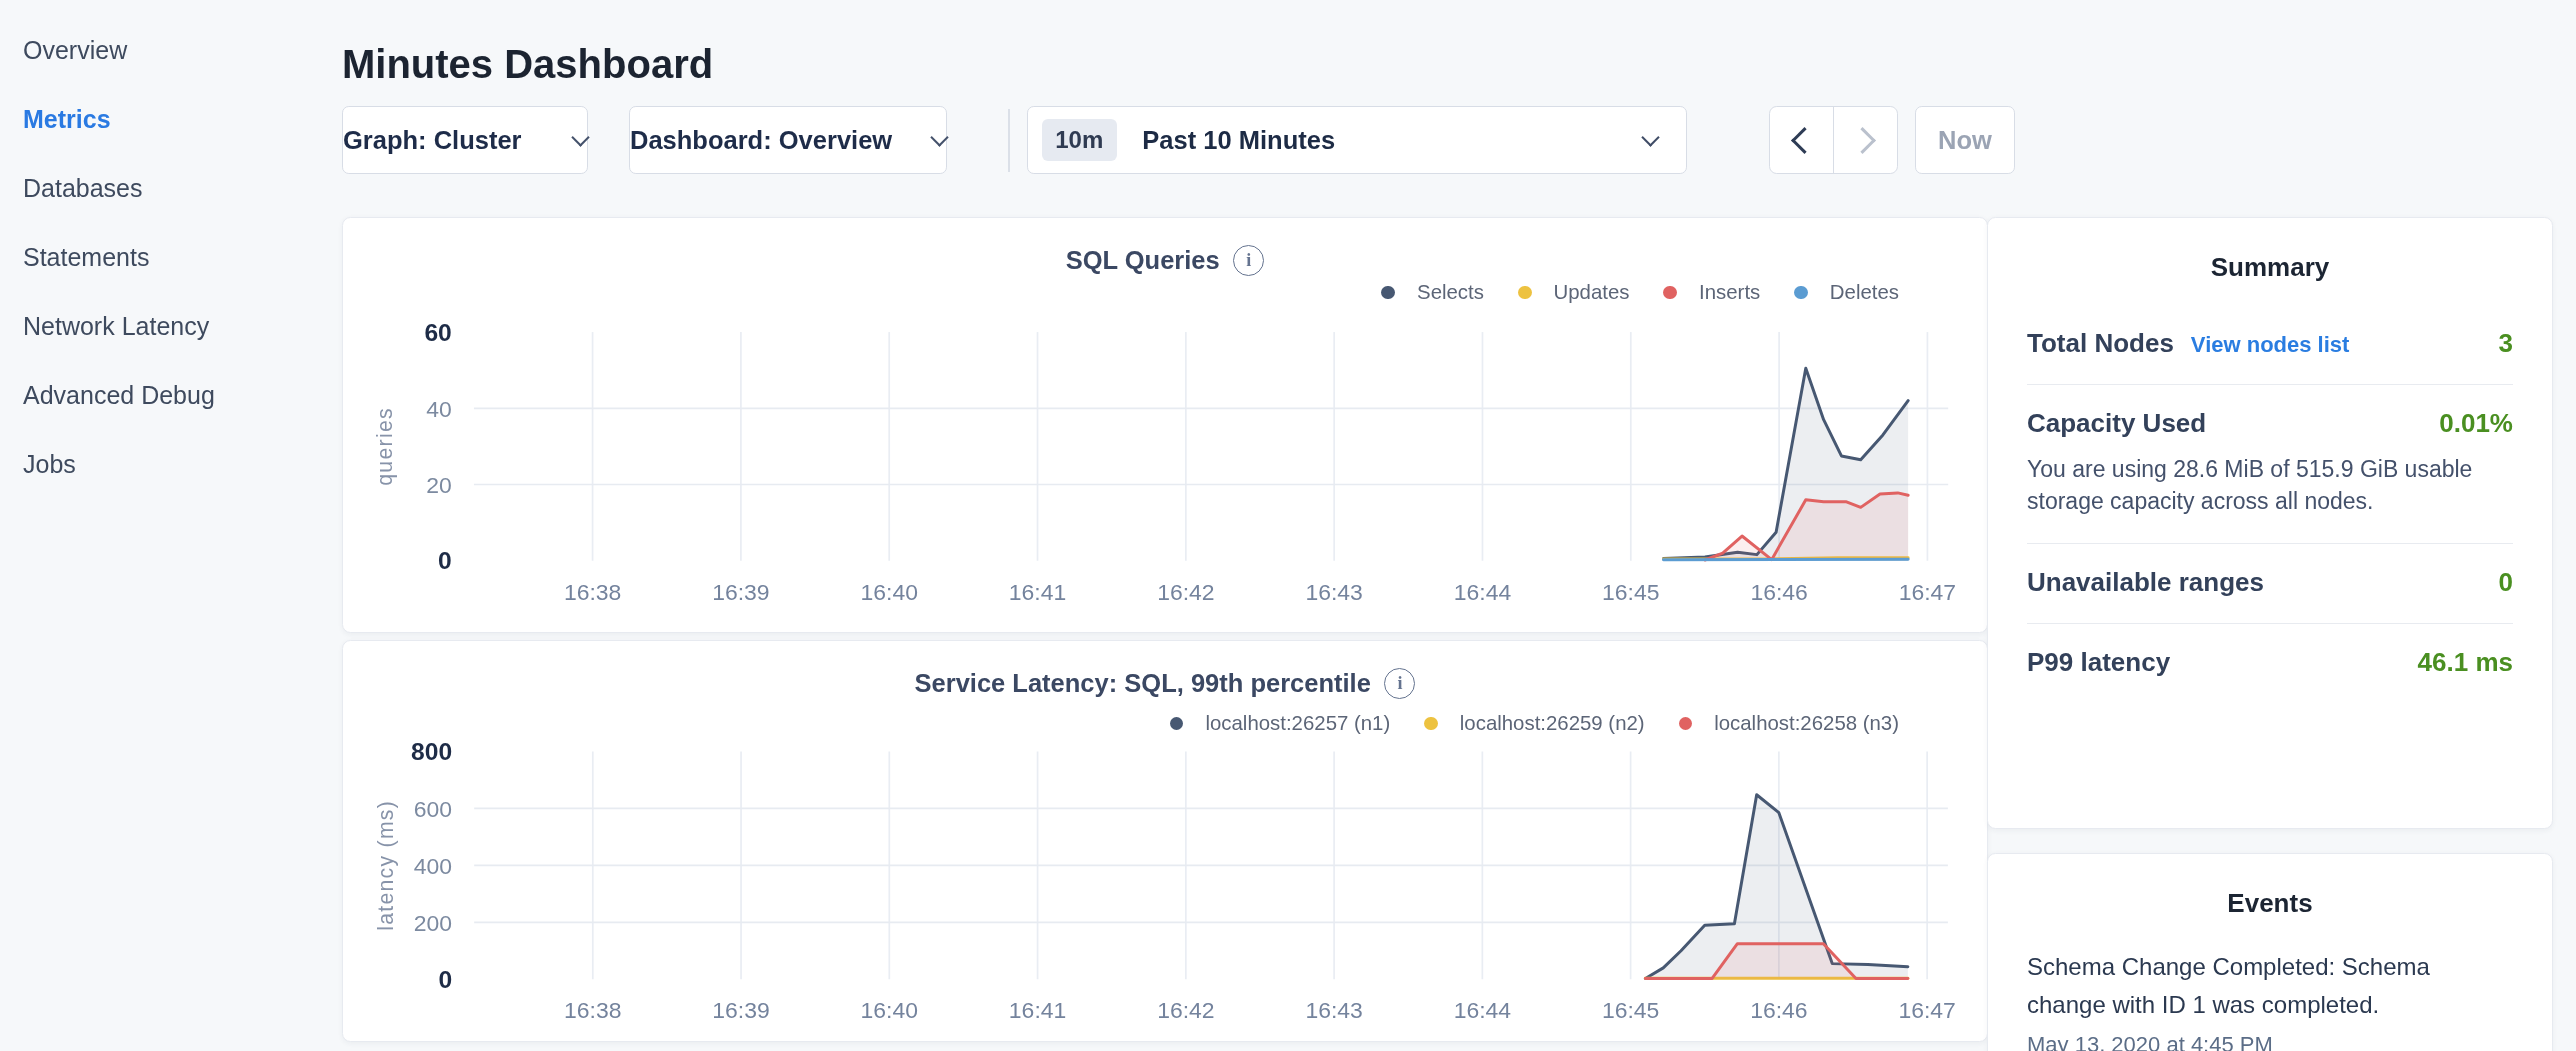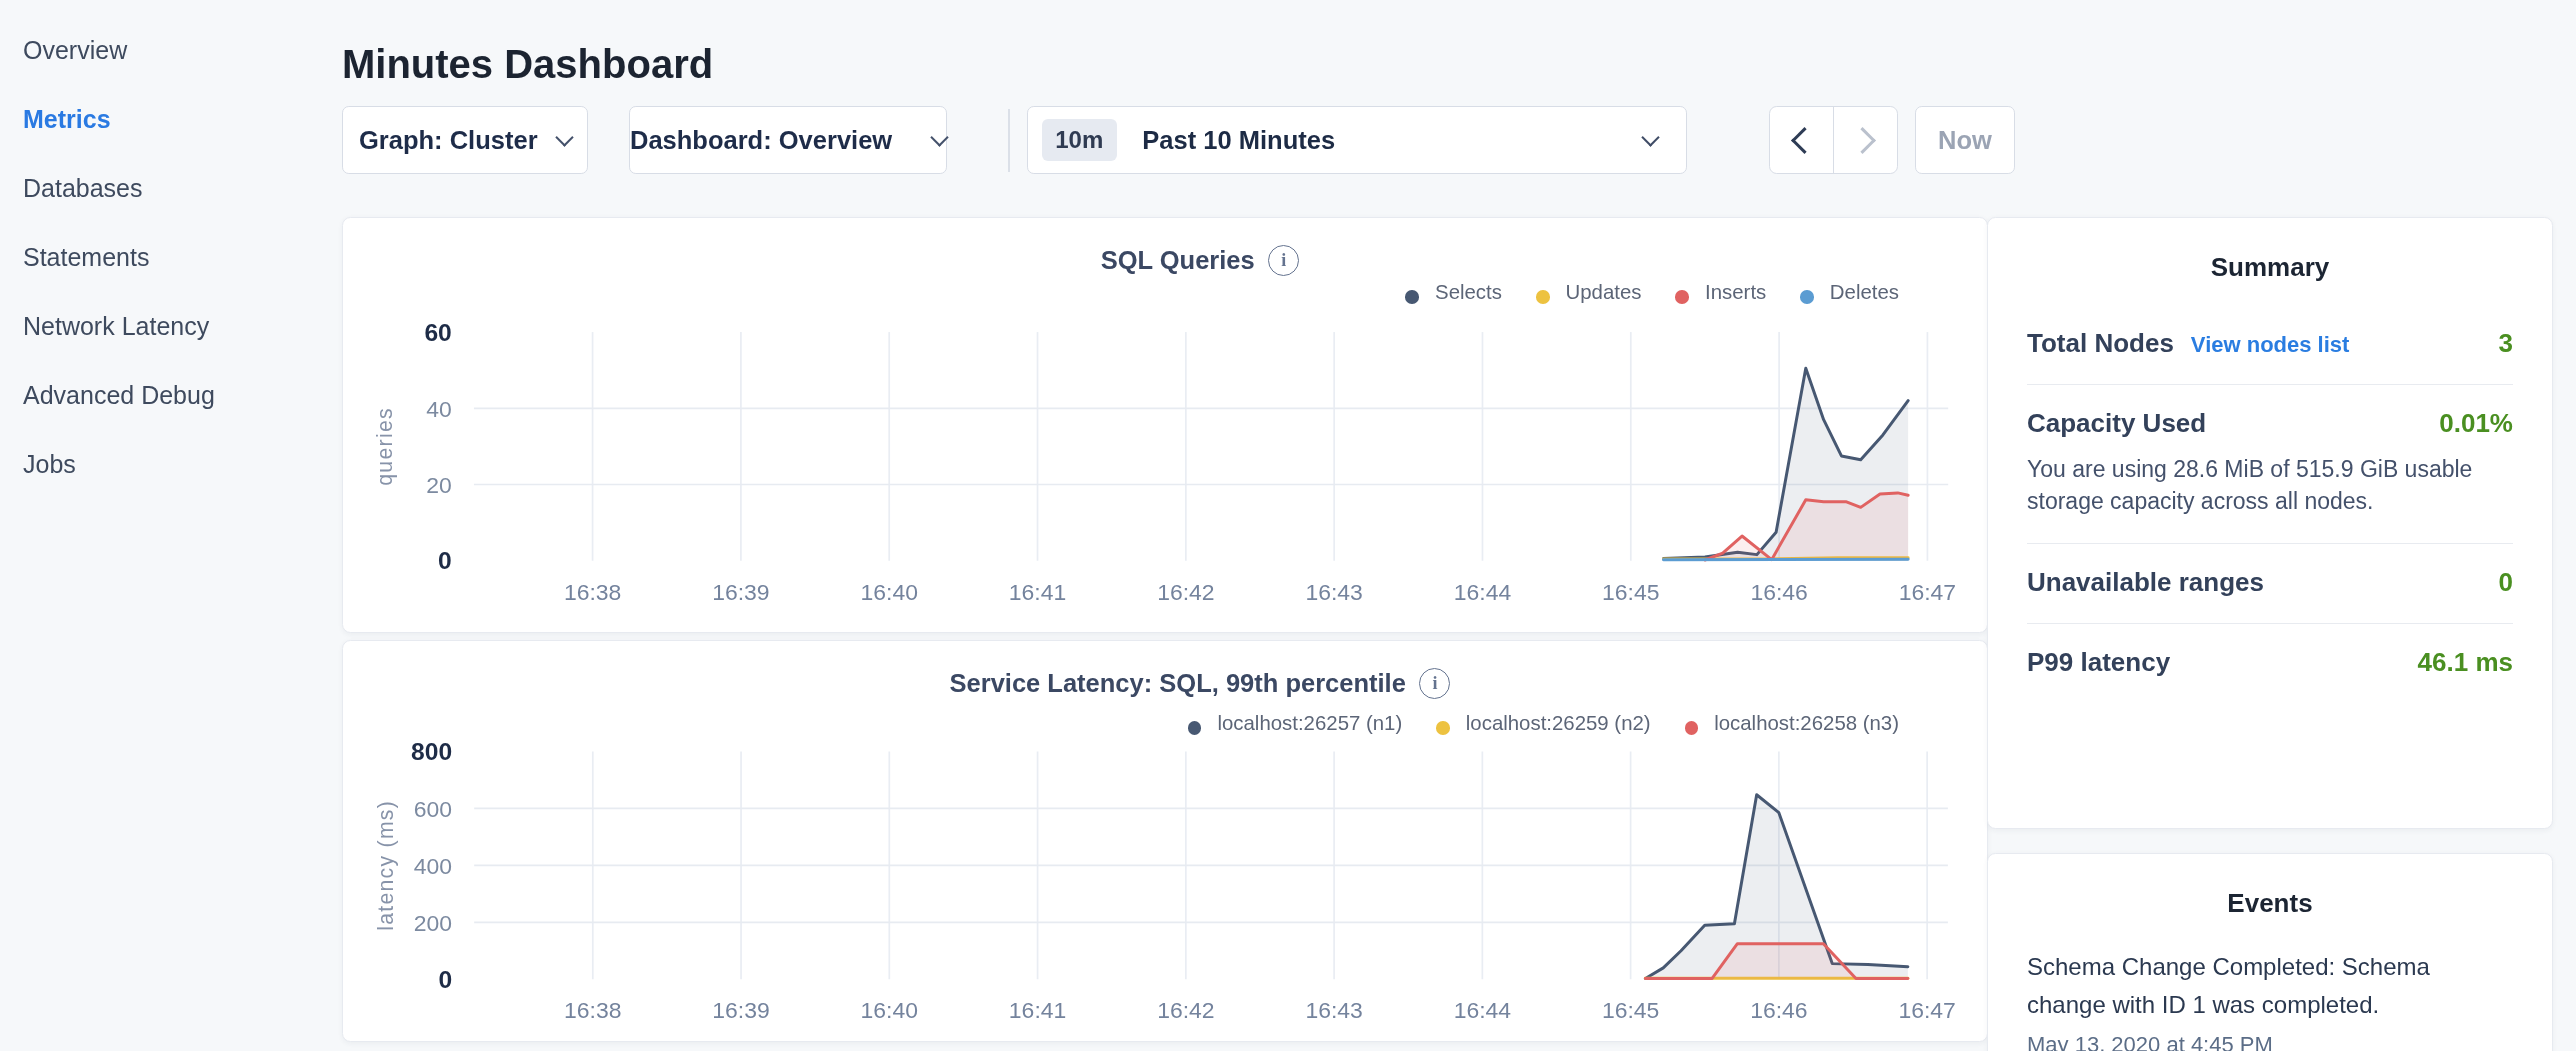--- a/index.html
+++ b/index.html
@@ -14,21 +14,21 @@
 
   
   .page-title{position:absolute;left:342px;top:15.3px;font-size:40px;font-weight:700;color:#1c2431;}
 
   
   .ctrl{position:absolute;top:106px;height:68px;background:#fff;border:1.7px solid #d8dde6;
         border-radius:6.8px;box-sizing:border-box;display:flex;align-items:center;cursor:pointer;}
   .ctrl-label{font-size:25.5px;font-weight:700;color:#1e2c49;}
   .chev{display:inline-block;width:11px;height:11px;border-right:2.6px solid #44516b;
         border-bottom:2.6px solid #44516b;transform:rotate(45deg);margin-top:-5.1px;}
-  #graph-dd{left:342px;width:246px;justify-content:center;gap:20.4px;}
+  #graph-dd{left:342px;width:246px;justify-content:space-between;gap:20.4px;}
   #dash-dd{left:629px;width:318px;justify-content:space-between;gap:20.4px;}
   .vdivider{position:absolute;left:1008px;top:109px;width:1.7px;height:63px;background:#dbe0e8;}
   #timebox{left:1027px;width:660px;padding:0 25.5px 0 13.6px;}
   .time-badge{background:#e6eaf1;border-radius:6px;padding:6.8px 13.6px;font-size:24px;
               font-weight:700;color:#2f3b52;}
   .time-label{margin-left:25.5px;font-size:25.5px;font-weight:700;color:#1d2b45;}
   #timebox .chev{position:absolute;right:29px;border-color:#3f4c66;border-width:2.1px;
                  border-style:none solid solid none;}
   #arrows{left:1769px;width:129px;padding:0;border-radius:7.7px;}
   .arrow-half{width:65px;height:100%;display:flex;align-items:center;justify-content:center;}
@@ -43,29 +43,29 @@
   
   .card{position:absolute;background:#fff;border:0.9px solid #e7eaf0;border-radius:8.5px;
         box-shadow:0 1.7px 5.1px rgba(40,50,70,0.05);box-sizing:border-box;}
   #chart-card-0{left:342px;top:217px;width:1646px;height:416px;}
   #chart-card-1{left:342px;top:640px;width:1646px;height:402px;}
   #summary-card{left:1987px;top:217px;width:566px;height:612px;}
   #events-card{left:1987px;top:853px;width:566px;height:255px;}
 
   
   .chart-title-row{position:absolute;top:27px;left:0;width:100%;display:flex;
-                   align-items:center;justify-content:center;gap:13.6px;padding-left:35px;}
+                   align-items:center;justify-content:center;gap:13.6px;}
   .chart-title{font-size:25.5px;font-weight:700;color:#3b4863;}
   .info-icon{width:29px;height:29px;border:1.7px solid #64738f;border-radius:50%;
              color:#64738f;font-size:18px;font-weight:700;display:flex;align-items:center;
              justify-content:center;cursor:pointer;font-family:"Liberation Serif",serif;}
   .legend{position:absolute;right:88px;display:flex;gap:34px;align-items:center;}
   #chart-card-0 .legend{top:63px;}
   #chart-card-1 .legend{top:71px;}
-  .legend-item{display:flex;align-items:flex-end;gap:16px;}
+  .legend-item{display:flex;align-items:center;gap:22px;}
   .legend-dot{width:13.6px;height:13.6px;border-radius:50%;}
   .legend-label{font-size:20.4px;color:#5c6577;}
   .plot-svg{position:absolute;left:0;top:0;font-family:"Liberation Sans",sans-serif;}
 
   
   .panel-title{text-align:center;font-size:26px;font-weight:700;color:#1c2533;margin-top:34px;}
   .summary-rows{margin:22px 39px 0 39px;}
   .summary-row{padding:23px 0 25px 0;border-bottom:1.7px solid #e8ebf0;}
   .summary-row:last-child{border-bottom:none;}
   .summary-head{display:flex;align-items:baseline;}

